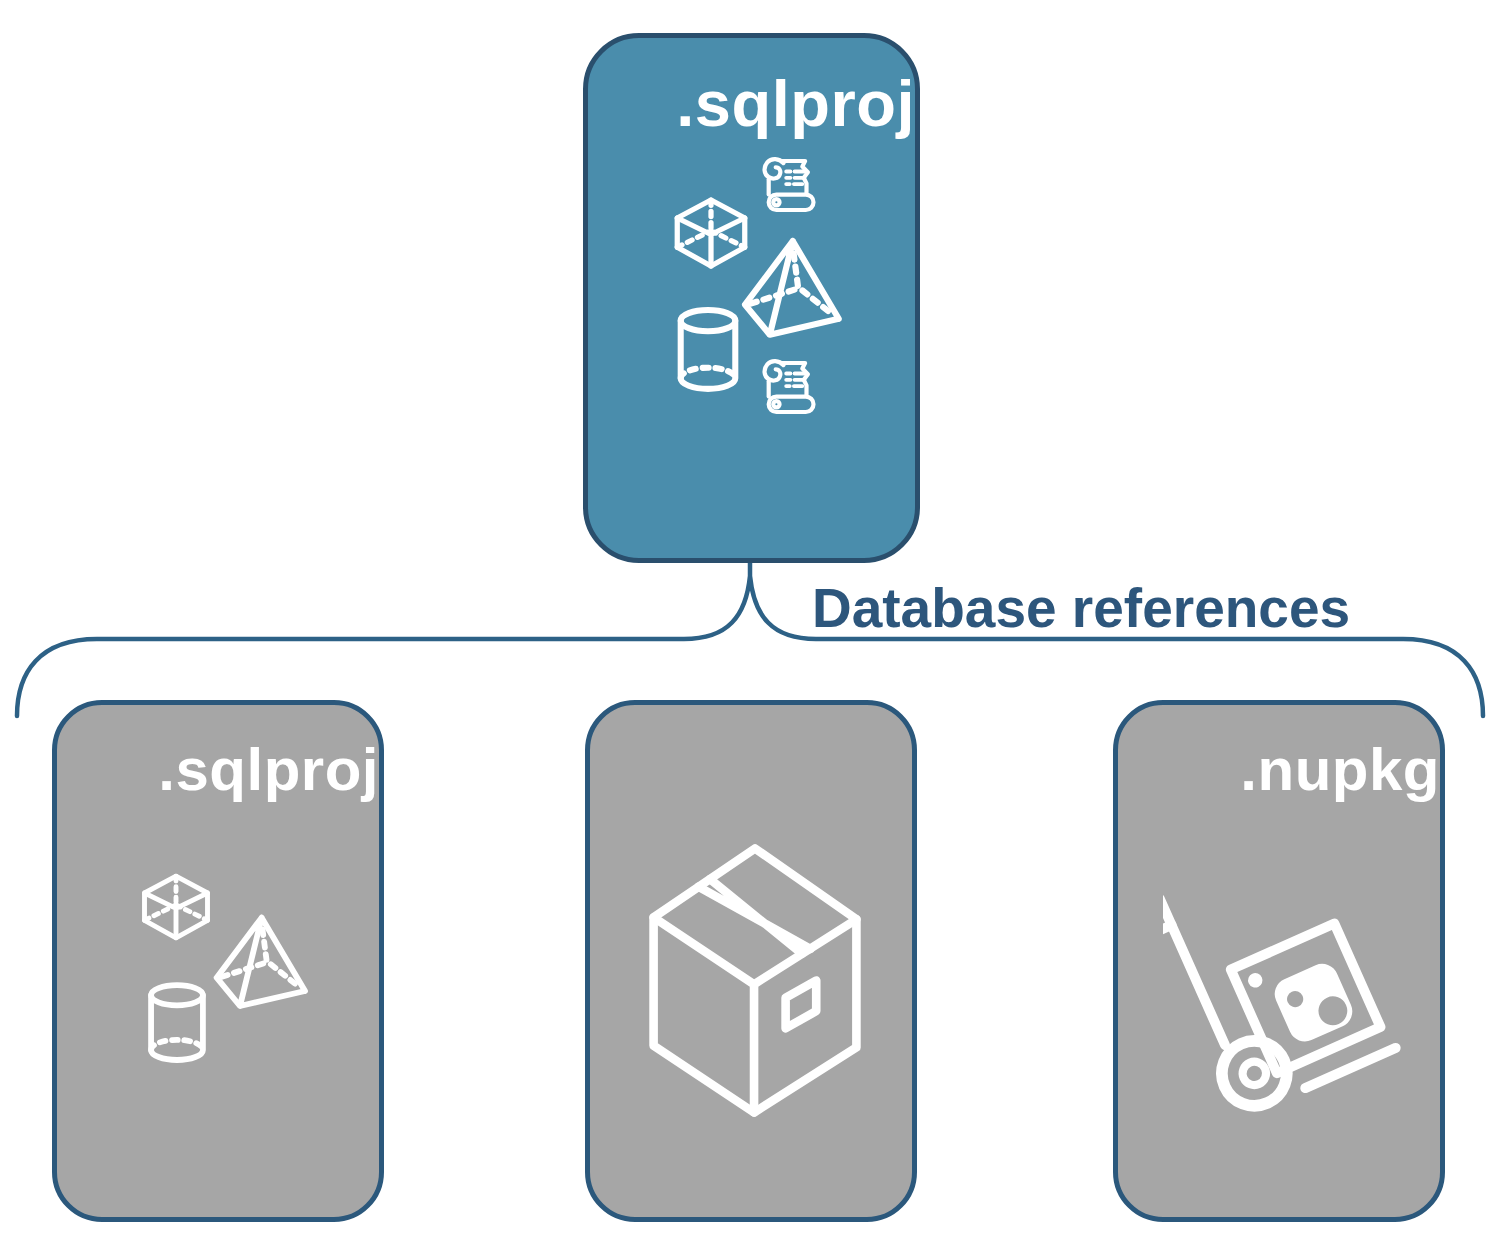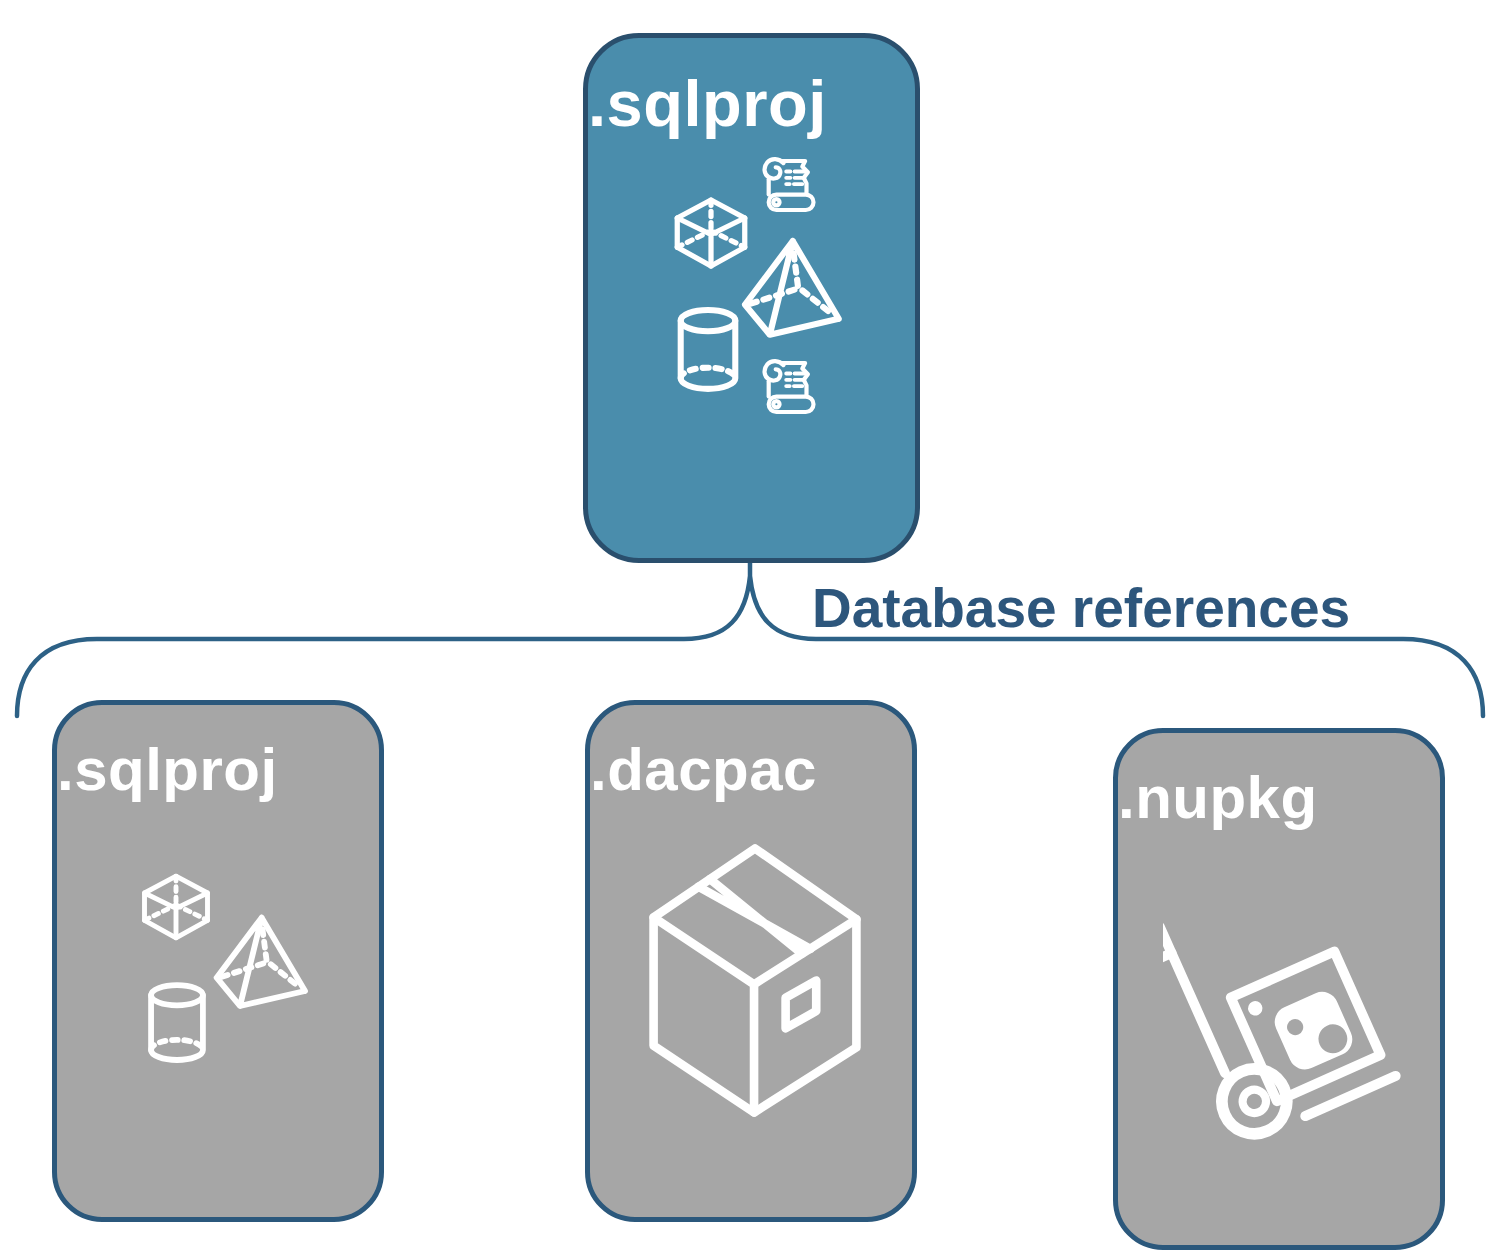--- a/index.html
+++ b/index.html
@@ -15,23 +15,23 @@
     border-radius:56px;
   }
   .card.child{
     top:700px;width:332px;height:522px;
     background:var(--gray-fill,#a6a6a6);
     border:5px solid var(--gray-border,#2b587c);
     border-radius:50px;
   }
   .card.c0{left:52px;}
   .card.c1{left:585px;}
-  .card.c2{left:1113px;margin-top:28px;}
+  .card.c2{left:1113px;}
   .card-title{
-    text-align:left;color:#ffffff;font-weight:700;letter-spacing:0.5px;
+    text-align:right;color:#ffffff;font-weight:700;letter-spacing:0.5px;
     white-space:nowrap;
   }
   .card.root .card-title{margin-top:28px;font-size:65px;}
   .card.child .card-title{margin-top:30px;font-size:60px;}
   .cluster{position:absolute;left:0;top:0;width:327px;height:520px;}
   .cluster-child{position:absolute;left:0;top:0;width:322px;height:512px;}
   .brace{position:absolute;left:0;top:0;width:1500px;height:1250px;pointer-events:none;}
   .connector-label{
     position:absolute;left:812px;top:576px;
     font-size:55px;font-weight:700;color:var(--label-text,#2d567c);
@@ -121,21 +121,20 @@
   <div class="card child c0">
     <div class="card-title">.sqlproj</div>
     <svg class="cluster-child" viewBox="0 0 322 512">
       <use href="#sym-cube" x="77" y="160" width="84" height="84"></use>
       <use href="#sym-pyramid" x="153" y="206" width="100" height="100"></use>
       <use href="#sym-cylinder" x="84" y="274" width="72" height="90"></use>
     </svg>
   </div>
 
   <div class="card child c1">
-    <div class="card-title">.dacpac</div>
     <svg class="cluster-child" viewBox="0 0 322 512">
       <use href="#sym-package" x="50" y="132" width="230" height="287"></use>
     </svg>
   </div>
 
   <div class="card child c2">
     <div class="card-title">.nupkg</div>
     <svg class="cluster-child" viewBox="0 0 322 512">
       <use href="#sym-handtruck" x="45" y="146" width="252" height="288"></use>
     </svg>

